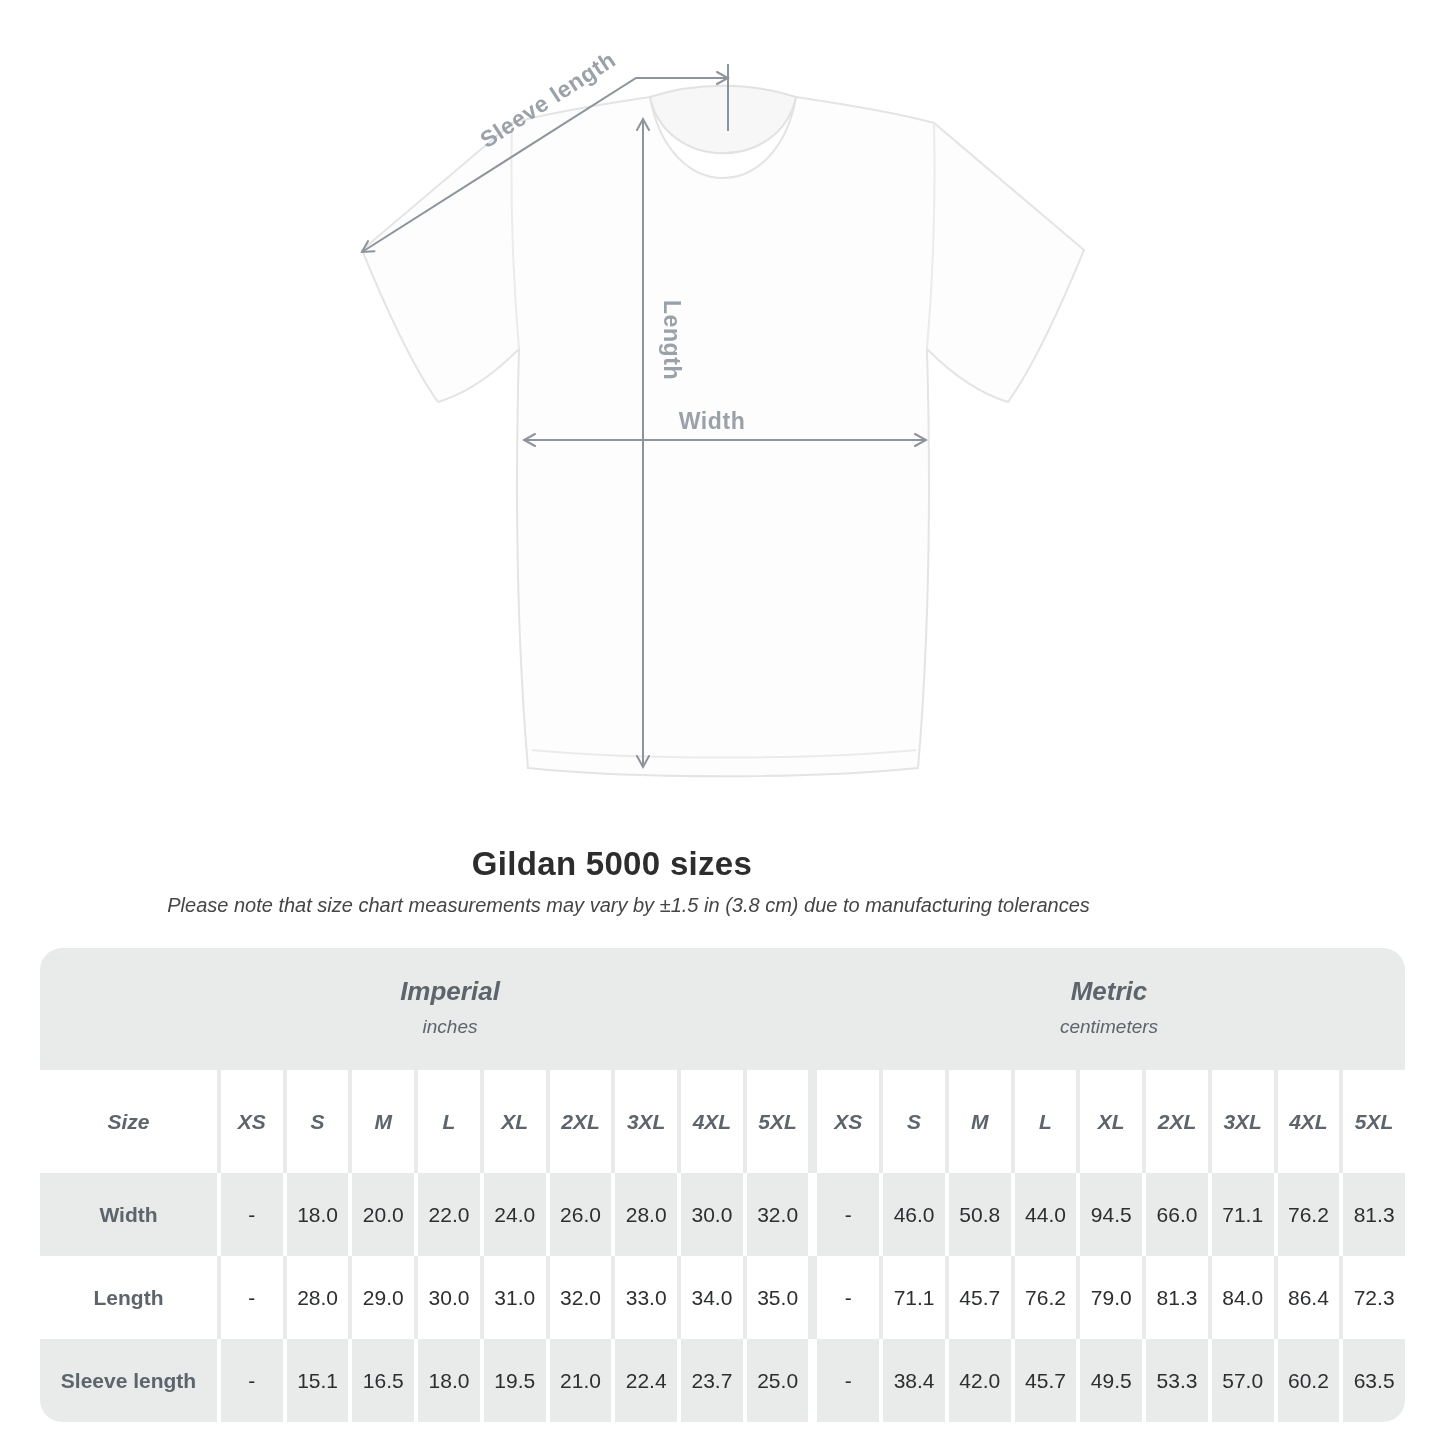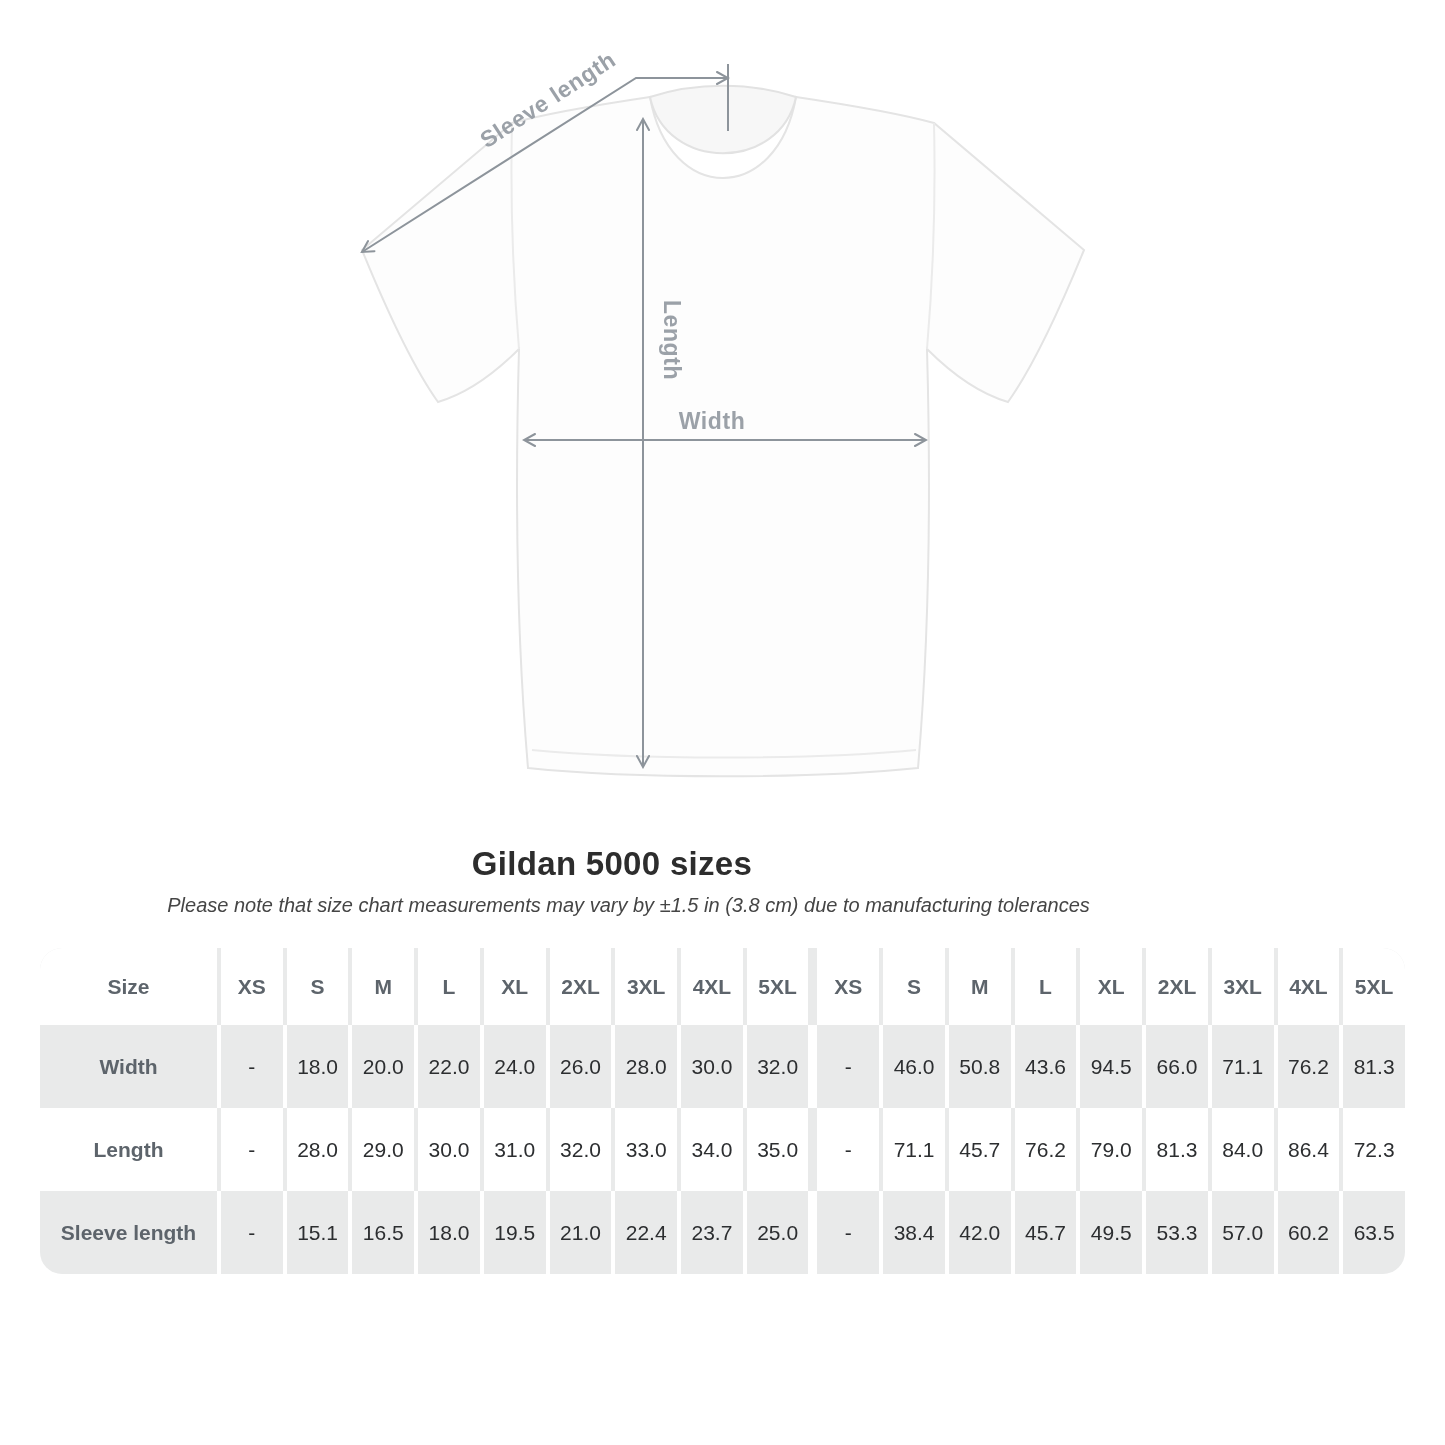--- a/index.html
+++ b/index.html
@@ -21,21 +21,21 @@
 
   
   .title-block{position:absolute;left:0;top:845px;width:1224px;text-align:center;}
   .title-block h1{margin:0;font-size:33px;font-weight:bold;color:#2d2d2d;letter-spacing:0.3px;}
   .subtitle{margin-top:11px;font-size:20px;font-style:italic;color:#454545;padding-left:33px;}
 
   
   .size-table{position:absolute;left:40px;top:948px;width:1365px;border-radius:22px;overflow:hidden;}
   .trow{display:grid;grid-template-columns:177px repeat(9,1fr) 1px repeat(9,1fr);column-gap:4px;}
   .row-group{position:relative;display:block;height:122px;background:#e9eaea;}
-  .row-head{height:77px;}
+  .row-head{height:103px;font-style:italic;}
   .row-data{height:83px;}
   
   .cells-white{background:#e9eaea;}
   .cells-white .cell{background:#ffffff;}
   
   .cells-gray{background:#ffffff;}
   .cells-gray .cell{background:#e9eaea;}
   .cell{display:flex;align-items:center;justify-content:center;font-size:21px;}
   .spacer{background:transparent;}
   .hcell,.label-cell{font-weight:bold;color:#5d646b;}
@@ -94,20 +94,30 @@
     <div class="diag-label width-label">Width</div>
   </div>
 
   <div class="title-block">
     <h1>Gildan 5000 sizes</h1>
     <div class="subtitle">Please note that size chart measurements may vary by ±1.5 in (3.8 cm) due to manufacturing tolerances</div>
   </div>
 
   <div class="size-table">
 
+    <div class="row-group">
+      <div class="gblock" style="left:410px;">
+        <div class="gtitle">Imperial</div>
+        <div class="gunit">inches</div>
+      </div>
+      <div class="gblock" style="left:1069px;">
+        <div class="gtitle">Metric</div>
+        <div class="gunit">centimeters</div>
+      </div>
+    </div>
 
     <div class="trow row-head cells-white">
       <div class="cell hcell">Size</div>
       <div class="cell hcell">XS</div>
       <div class="cell hcell">S</div>
       <div class="cell hcell">M</div>
       <div class="cell hcell">L</div>
       <div class="cell hcell">XL</div>
       <div class="cell hcell">2XL</div>
       <div class="cell hcell">3XL</div>
@@ -133,21 +143,21 @@
       <div class="cell dcell">22.0</div>
       <div class="cell dcell">24.0</div>
       <div class="cell dcell">26.0</div>
       <div class="cell dcell">28.0</div>
       <div class="cell dcell">30.0</div>
       <div class="cell dcell">32.0</div>
       <div class="spacer"></div>
       <div class="cell dcell">-</div>
       <div class="cell dcell">46.0</div>
       <div class="cell dcell">50.8</div>
-      <div class="cell dcell">43.6</div>
+      <div class="cell dcell">44.0</div>
       <div class="cell dcell">94.5</div>
       <div class="cell dcell">66.0</div>
       <div class="cell dcell">71.1</div>
       <div class="cell dcell">76.2</div>
       <div class="cell dcell">81.3</div>
     </div>
 
     <div class="trow row-data cells-white">
       <div class="cell label-cell">Length</div>
       <div class="cell dcell">-</div>

